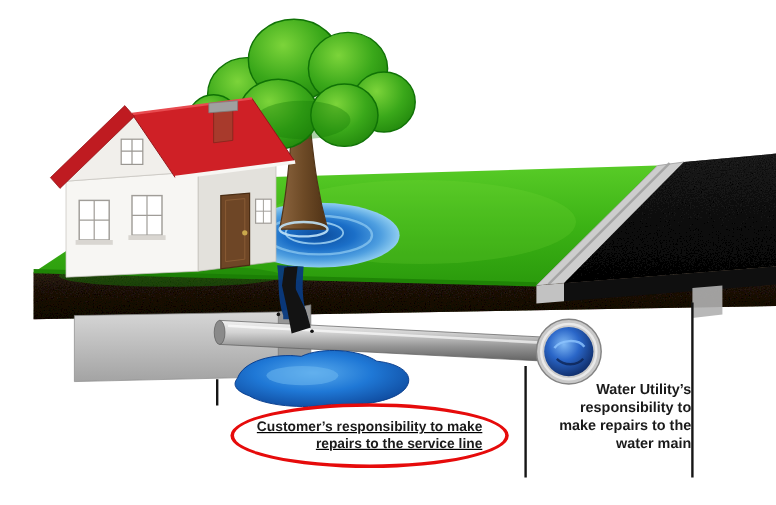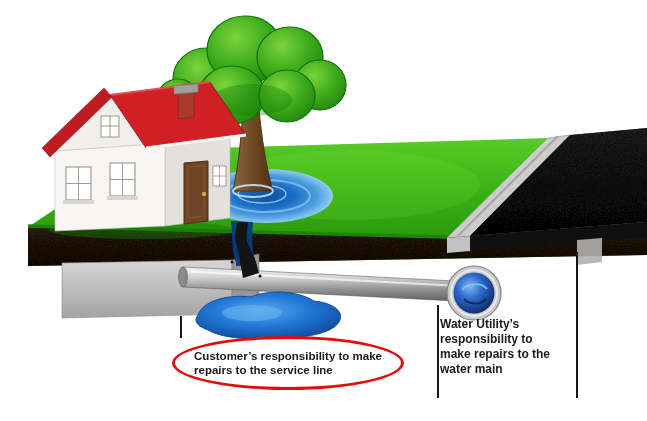--- a/index.html
+++ b/index.html
@@ -1,24 +1,24 @@
 <!DOCTYPE html>
 <html style="--c-highlight-red: #e60b0b; --c-label-text: #1a1a1a; --c-grass-green: #3cb315; --c-soil-brown: #352313; --c-roof-red: #cf2026; --c-wall-white: #f7f6f3; --c-door-brown: #6e4626; --c-tree-green: #3aa81a; --c-trunk-brown: #6d4a26; --c-water-blue: #1f78d6; --c-water-dark-blue: #0a3c8c; --c-pipe-silver: #c9c9c9; --c-road-black: #141414; --c-curb-gray: #cdcdcd;"><head>
 <meta charset="utf-8">
 <style>
   html,body{margin:0;padding:0;background:#fff;}
   .stage{position:relative;width:647px;height:421px;background:#ffffff;overflow:hidden;
          font-family:"Liberation Sans","DejaVu Sans",sans-serif;}
   .stage svg{position:absolute;left:0;top:0;}
   .label{position:absolute;font-weight:700;font-size:12px;line-height:1.25;
-         color:var(--c-label-text,#1a1a1a);text-align:left;white-space:pre-line;z-index:2;}
+         color:var(--c-label-text,#1a1a1a);text-align:right;white-space:pre-line;z-index:2;}
   .label.utility{left:440px;top:317px;width:136px;}
-  .callout{position:absolute;left:172px;top:336px;width:232px;height:54px;
+  .callout{position:absolute;left:192px;top:336px;width:232px;height:54px;
            border:3px solid var(--c-highlight-red,#e60b0b);border-radius:50%;
-           display:flex;align-items:center;justify-content:center;z-index:2;box-sizing:border-box;}
+           display:flex;align-items:center;justify-content:center;z-index:2;box-sizing:border-box;text-decoration:underline;}
   .callout .label.customer{position:static;width:auto;padding:0 4px;font-size:11.5px;line-height:1.22;}
 </style>
 </head>
 <body>
 
 <div class="stage">
 <svg width="647" height="421" viewBox="0 0 647 421" xmlns="http://www.w3.org/2000/svg">
   <defs>
     <linearGradient id="gGrass" x1="0" y1="0" x2="0" y2="1">
       <stop offset="0" stop-color="#58cb27"></stop>

